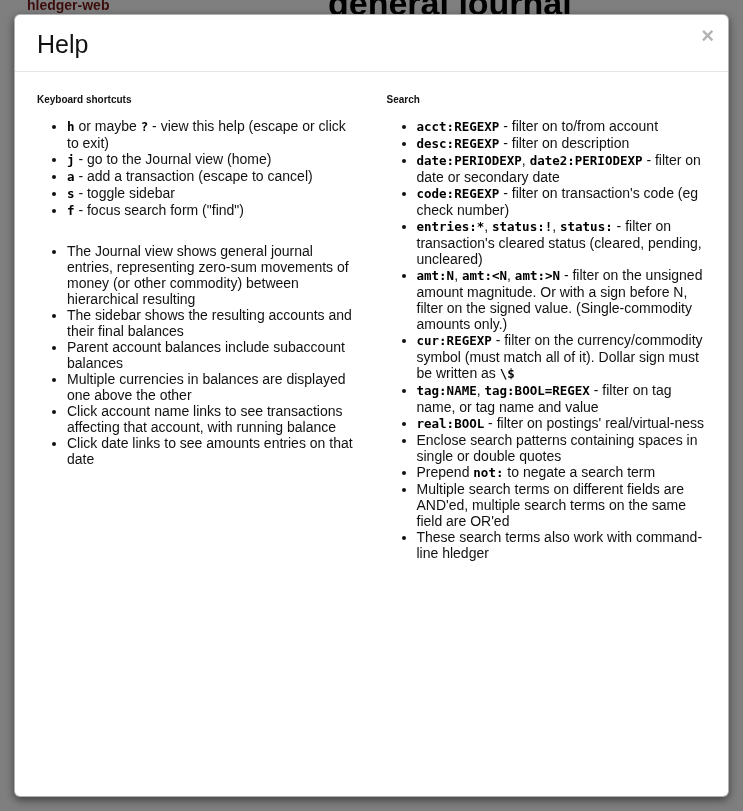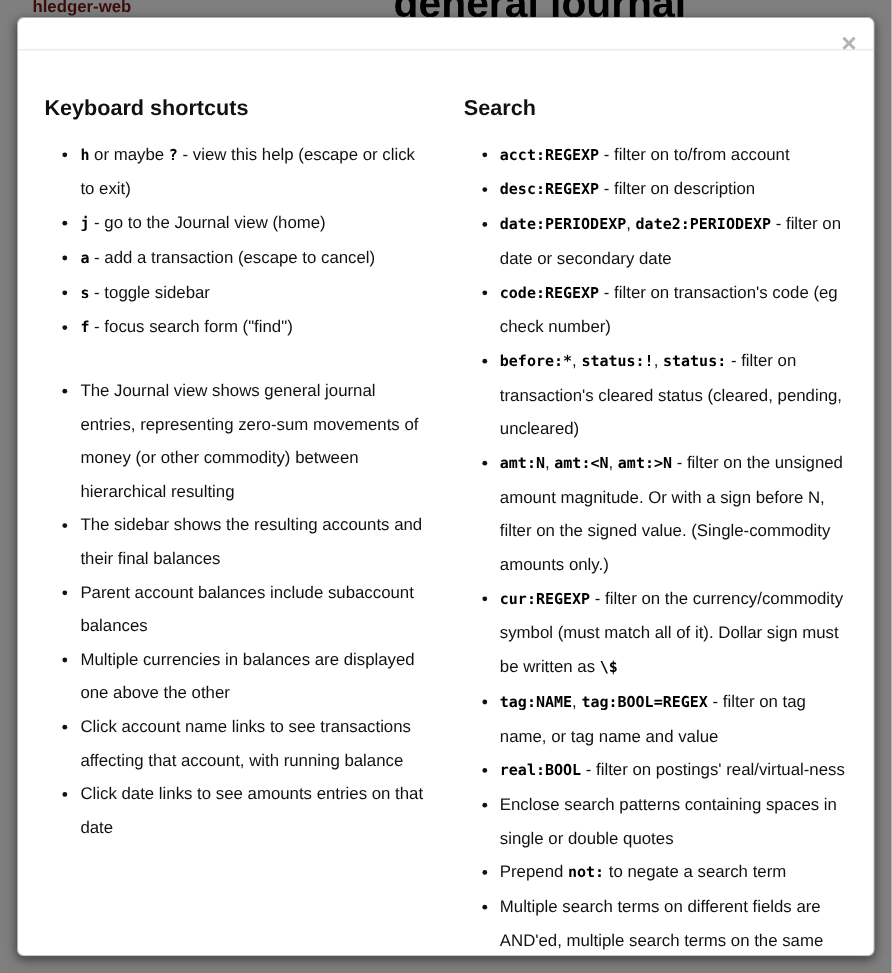--- a/index.html
+++ b/index.html
@@ -58,31 +58,31 @@
   }
   .modal-body {
     flex: 1 1 auto;
     padding: 14px 20px 10px 22px;
     display: flex;
     gap: 28px;
     overflow: hidden;
   }
   .col { flex: 1 1 0; min-width: 0; }
   .col h3 {
-    font-size: 18px; font-weight: bold; color: #111;
-    margin: 24px 0 13px 0;
+    font-size: 10px; font-weight: bold; color: #111;
+    margin: 8px 0 13px 0;
   }
   .col ul {
     margin: 0 0 24px 0;
     padding-left: 30px;
     list-style-type: disc;
   }
   .col li {
     font-size: 14px;
-    line-height: 28px;
+    line-height: 16px;
     color: #111;
     margin: 0;
   }
   code {
     font-family: "DejaVu Sans Mono", "Liberation Mono", monospace;
     font-weight: bold;
     font-size: 12.5px;
     color: #000;
   }
 </style>
@@ -91,20 +91,21 @@
 
 <div class="bg-page">
   <a class="brand-link" href="#">hledger-web</a>
   <div class="bg-heading">general journal</div>
 </div>
 
 <div class="backdrop"></div>
 
 <div class="modal">
   <div class="modal-header">
+    <h2 class="modal-title">Help</h2>
     <button class="close-btn">×</button>
   </div>
   <div class="modal-body">
     <div class="col" id="col-left">
         <h3>Keyboard shortcuts</h3>
         <ul>
           <li><code>h</code> or maybe <code>?</code> - view this help (escape or click to exit)</li>
           <li><code>j</code> - go to the Journal view (home)</li>
           <li><code>a</code> - add a transaction (escape to cancel)</li>
           <li><code>s</code> - toggle sidebar</li>
@@ -119,21 +120,21 @@
           <li>Click date links to see amounts entries on that date</li>
         </ul>
       </div>
     <div class="col" id="col-right">
         <h3>Search</h3>
         <ul>
           <li><code>acct:REGEXP</code> - filter on to/from account</li>
           <li><code>desc:REGEXP</code> - filter on description</li>
           <li><code>date:PERIODEXP</code>, <code>date2:PERIODEXP</code> - filter on date or secondary date</li>
           <li><code>code:REGEXP</code> - filter on transaction's code (eg check number)</li>
-          <li><code>before:*</code>, <code>status:!</code>, <code>status:</code> - filter on transaction's cleared status (cleared, pending, uncleared)</li>
+          <li><code>entries:*</code>, <code>status:!</code>, <code>status:</code> - filter on transaction's cleared status (cleared, pending, uncleared)</li>
           <li><code>amt:N</code>, <code>amt:&lt;N</code>, <code>amt:&gt;N</code> - filter on the unsigned amount magnitude. Or with a sign before N, filter on the signed value. (Single-commodity amounts only.)</li>
           <li><code>cur:REGEXP</code> - filter on the currency/commodity symbol (must match all of it). Dollar sign must be written as <code>\$</code></li>
           <li><code>tag:NAME</code>, <code>tag:BOOL=REGEX</code> - filter on tag name, or tag name and value</li>
           <li><code>real:BOOL</code> - filter on postings' real/virtual-ness</li>
           <li>Enclose search patterns containing spaces in single or double quotes</li>
           <li>Prepend <code>not:</code> to negate a search term</li>
           <li>Multiple search terms on different fields are AND'ed, multiple search terms on the same field are OR'ed</li>
           <li>These search terms also work with command-line hledger</li>
         </ul>
       </div>

